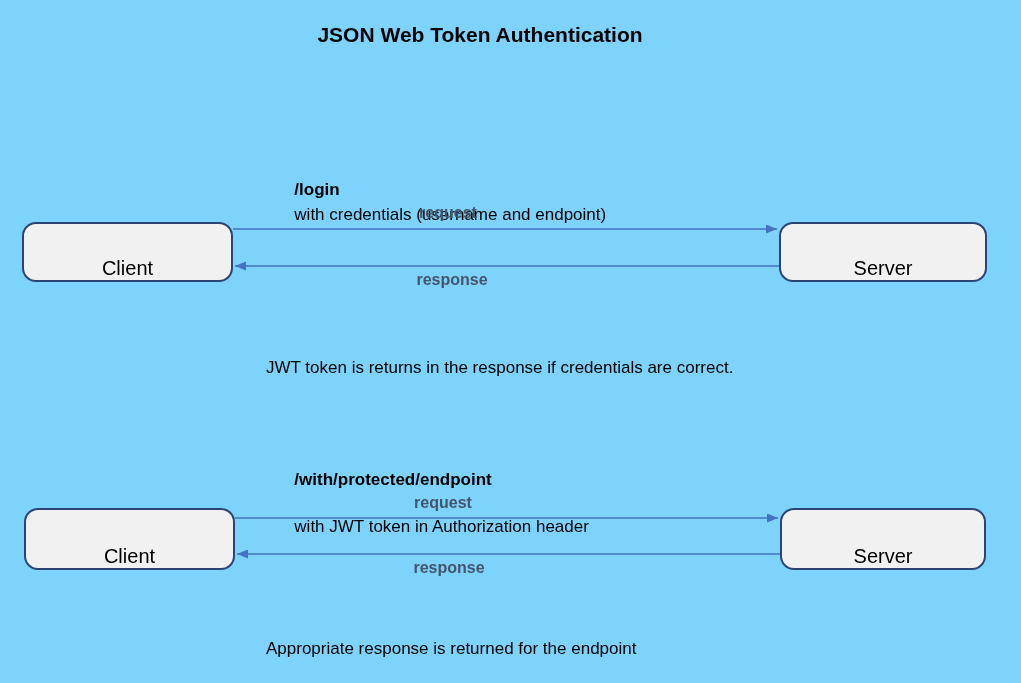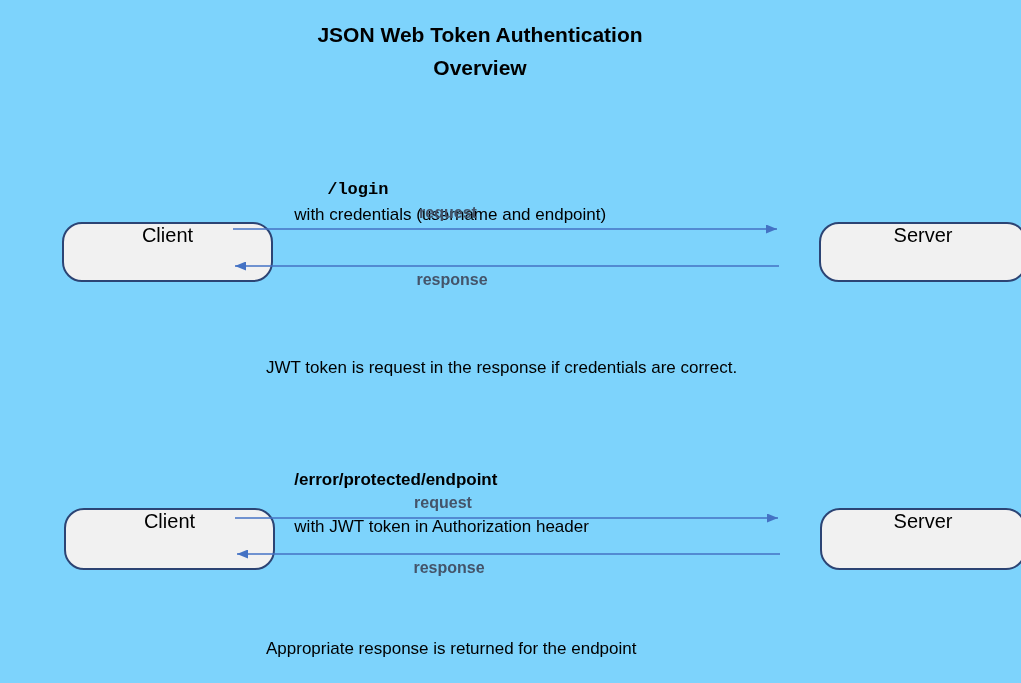--- a/index.html
+++ b/index.html
@@ -52,49 +52,47 @@
     font-weight: 700;
     color: var(--arrow-label, #44546a);
     white-space: nowrap;
     text-align: right;
   }
   .node {
     position: absolute;
     box-sizing: border-box;
     background: var(--box-fill, #f1f1f1);
     border: 2.5px solid var(--box-border, #2c4474);
-    border-radius: 20px;
+    border-radius: 14px;
     display: flex;
-    align-items: flex-start;
+    align-items: flex-end;
     justify-content: center;
     font-size: 20px;
     color: #000000;
-    margin-left: 40px;
   }
   .arrows { position: absolute; overflow: visible; }
   .note {
     position: absolute;
     left: 266px;
     font-size: 17px;
     line-height: 25px;
     white-space: pre-wrap;
   }
 </style>
 </head>
 <body>
 
 <div class="canvas">
 
   <div class="title">
     <div>JSON Web Token Authentication</div>
-    <div>Overview</div>
   </div>
 
   <div class="flow">
-    <div class="endpoint" style="top:152px;font-family:Liberation Mono, monospace;">
+    <div class="endpoint" style="top:152px;">
       <span>/login</span>
     </div>
     <div class="desc" style="top:177px;">
       <span>with credentials (username and endpoint)</span><span class="b"></span><span></span>
     </div>
 
     <div class="arrow-label" style="left:448px; top:204px;">request</div>
 
     <div class="node" style="left:22px; top:222px; width:211px; height:60px;">
       <span>Client</span>
@@ -109,27 +107,27 @@
           <polygon points="0,0 11,4.5 0,9" style="fill: var(--arrow, #4472c4);"></polygon>
         </marker>
       </defs>
       <line x1="0" y1="9" x2="544" y2="9" style="stroke: var(--arrow, #4472c4); stroke-width:1.6;" marker-end="url(#ah1)"></line>
       <line x1="546" y1="46" x2="2" y2="46" style="stroke: var(--arrow, #4472c4); stroke-width:1.6;" marker-end="url(#ah1)"></line>
     </svg>
 
     <div class="arrow-label" style="left:452px; top:271px;">response</div>
 
     <div class="note" style="top:305px;">
-      <div><span class="b">JWT token</span><span> is request in the response if credentials are correct.</span></div>
+      <div><span class="b">JWT token</span><span> is returns in the response if credentials are correct.</span></div>
     </div>
   </div>
 
   <div class="flow">
     <div class="endpoint" style="top:442px;">
-      <span>/error/protected/endpoint</span>
+      <span>/with/protected/endpoint</span>
     </div>
     <div class="desc" style="top:489px;">
       <span>with </span><span class="b">JWT token</span><span> in Authorization header</span>
     </div>
 
     <div class="arrow-label" style="left:443px; top:494px;">request</div>
 
     <div class="node" style="left:24px; top:508px; width:211px; height:62px;">
       <span>Client</span>
     </div>

